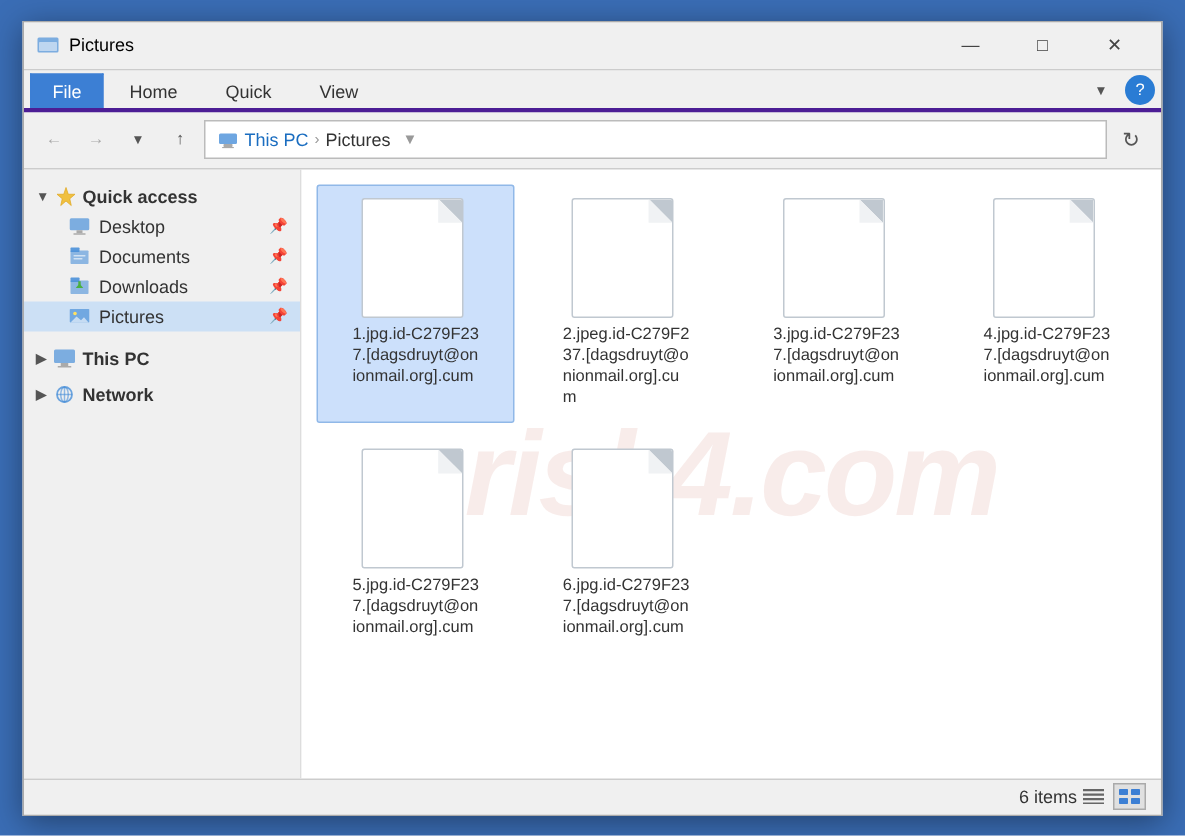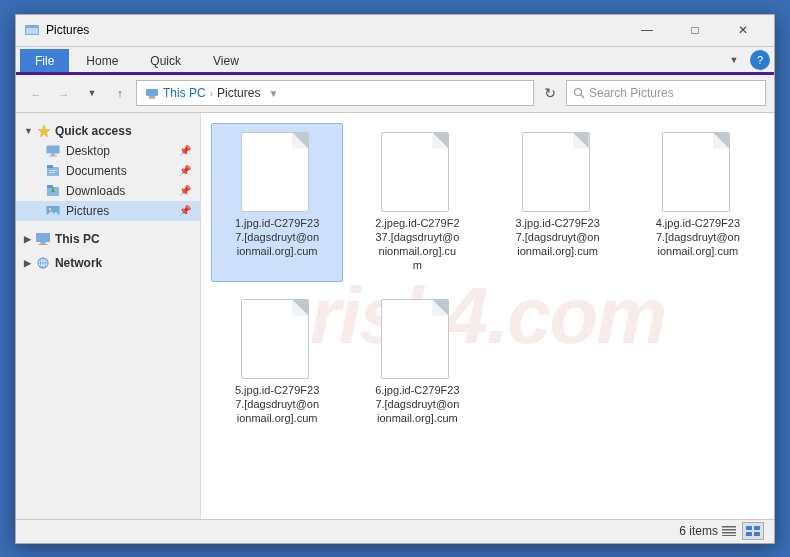--- a/index.html
+++ b/index.html
@@ -247,21 +247,20 @@
       position: absolute;
       top: 0;
       right: 0;
       width: 16px;
       height: 16px;
       background: #f0f2f4;
       clip-path: polygon(0 0, 100% 100%, 0 100%);
     }
     .file-name {
       font-size: 11px;
-      text-align: center;
       color: #333;
       word-break: break-all;
       max-width: 100px;
       line-height: 1.3;
     }
     
     .status-bar {
       height: 24px;
       background: #f0f0f0;
       border-top: 1px solid #ccc;
@@ -338,27 +337,20 @@
         <rect x="1" y="2" width="12" height="7" rx="1" fill="#4a90d9" opacity="0.8"></rect>
         <rect x="4" y="9" width="6" height="2" rx="0.5" fill="#aaa"></rect>
         <rect x="3" y="11" width="8" height="0.8" rx="0.4" fill="#aaa"></rect>
       </svg>
       <span style="color:#1a6dc0; cursor:pointer;">This PC</span>
       <span class="path-sep">›</span>
       <span style="color:#333;">Pictures</span>
       <span class="path-sep" style="margin-left:4px;">▼</span>
     </div>
     <button class="address-refresh">↻</button>
-    <div class="search-box">
-      <svg width="12" height="12" viewBox="0 0 12 12">
-        <circle cx="5" cy="5" r="3.5" fill="none" stroke="#999" stroke-width="1.2"></circle>
-        <line x1="7.5" y1="7.5" x2="11" y2="11" stroke="#999" stroke-width="1.2"></line>
-      </svg>
-      <span style="color:#999; font-size:12px;">Search Pictures</span>
-    </div>
   </div>
 
   <div class="main-content">
 
     <div class="sidebar">
 
       <div class="sidebar-section-header">
         <span style="font-size:9px; color:#555;">▼</span>
         <svg width="14" height="14" viewBox="0 0 14 14">
           <polygon points="7,1 8.5,5.5 13,5.5 9.5,8.5 10.5,13 7,10 3.5,13 4.5,8.5 1,5.5 5.5,5.5" fill="#f0c040" stroke="#e0a820" stroke-width="0.5"></polygon>

